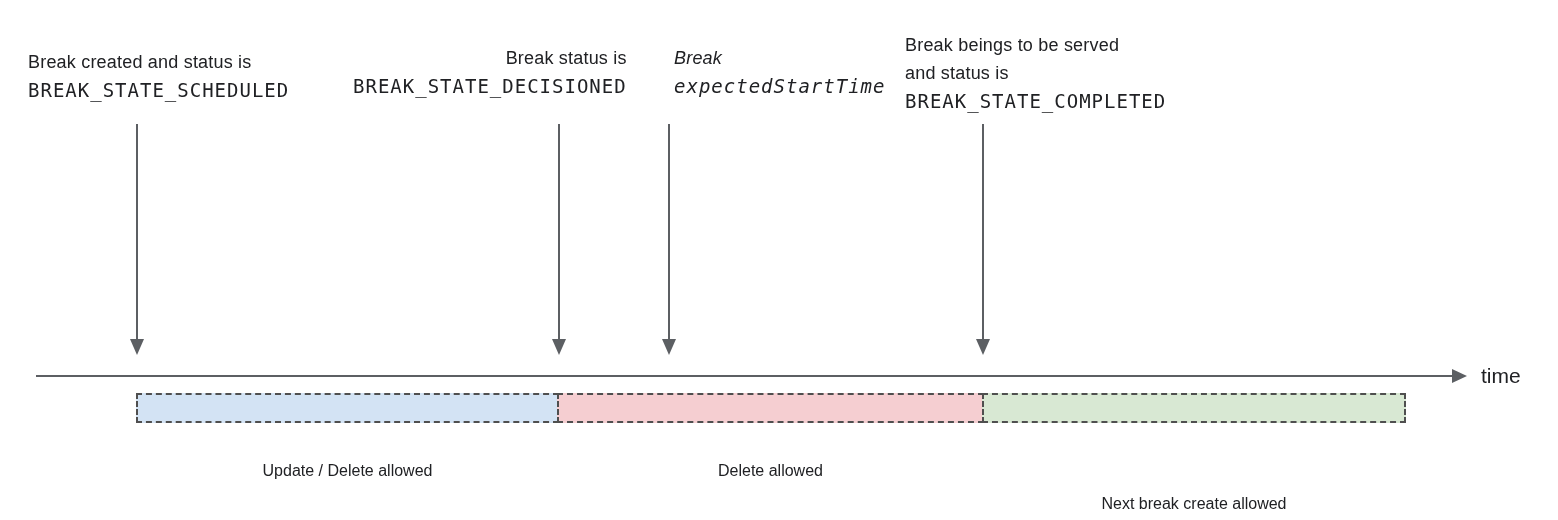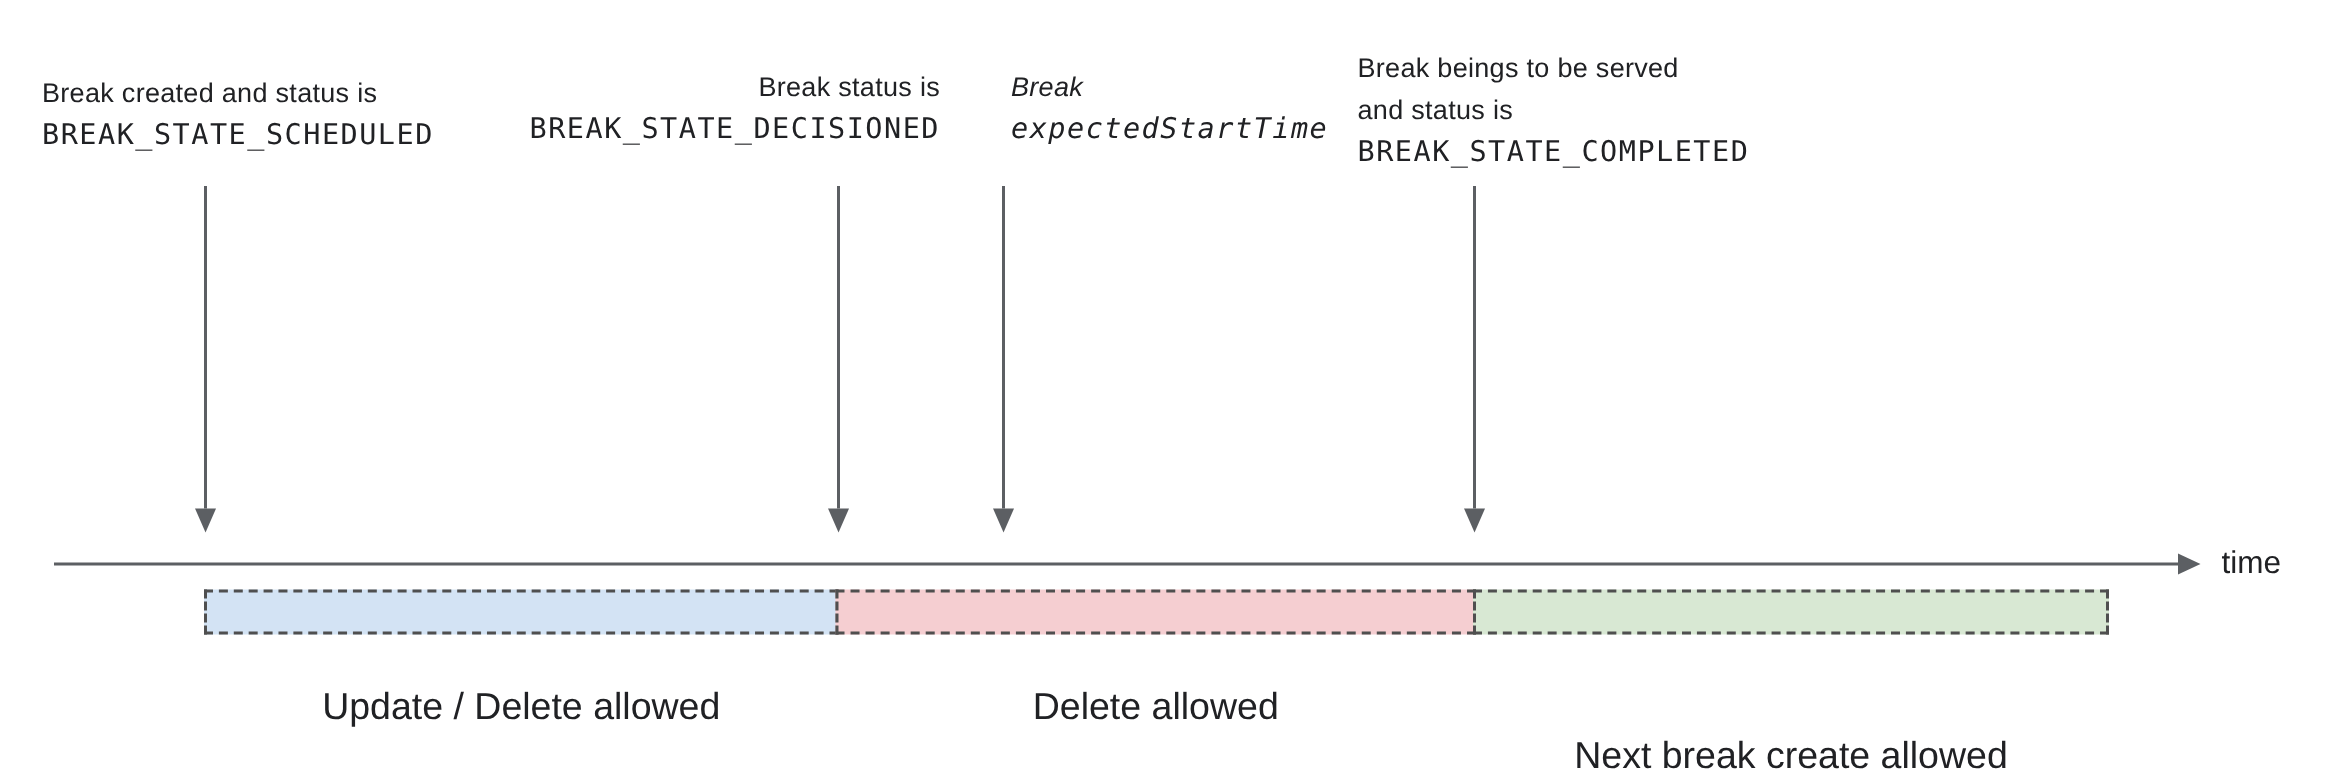--- a/index.html
+++ b/index.html
@@ -83,21 +83,21 @@
     top: 393px;
     height: 30px;
     box-sizing: border-box;
     border: 2px dashed #4f4f4f;
   }
   .seg-label {
     position: absolute;
     top: 459px;
     height: 24px;
     line-height: 24px;
-    font-size: 25px;
+    font-size: 16px;
     text-align: center;
     white-space: nowrap;
   }
 </style>
 </head>
 <body>
 
 <div class="canvas">
 
   <div class="annotation" style="left:28px; top:28px;margin-top:20px;">

